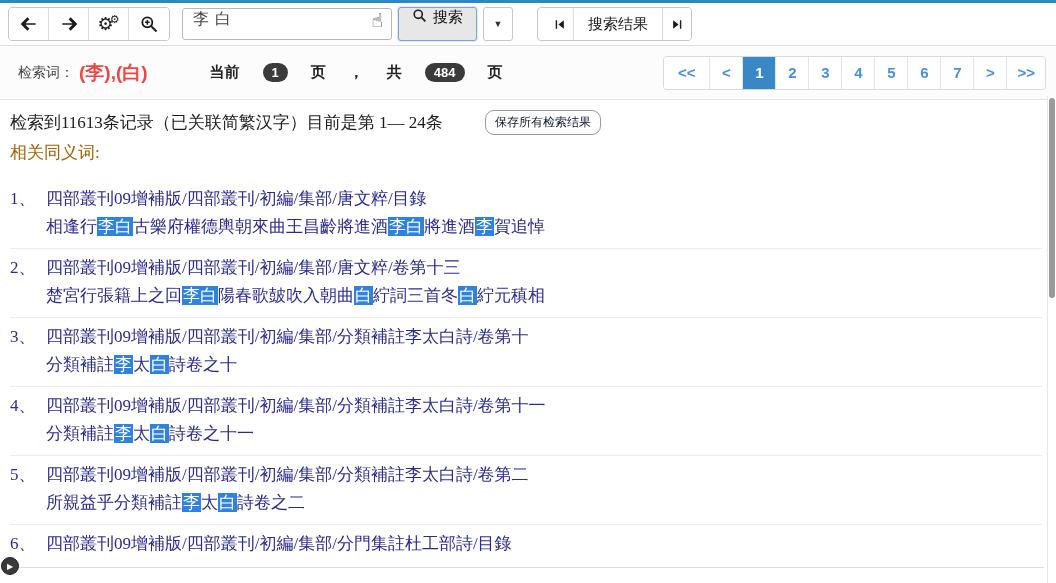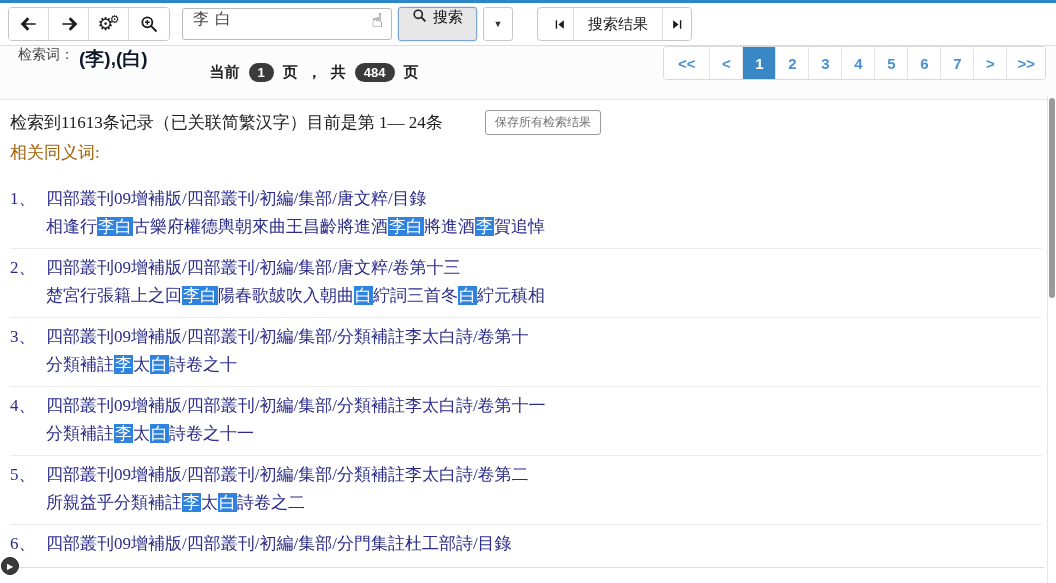--- a/index.html
+++ b/index.html
@@ -28,39 +28,39 @@
   .search-btn { margin-left:6px; height:34px; display:flex; align-items:flex-start; gap:6px;
     background:#e7e7e7; border:1px solid #7ba3d4; box-shadow:0 0 0 1px #dfeafa; border-radius:3px;
     padding:0 13px; font-size:15px; color:#111; cursor:pointer; }
   .caret-btn { margin-left:6px; width:30px; height:34px; background:#fff; border:1px solid #c6c6c6;
     border-radius:3px; font-size:9px; color:#333; cursor:pointer; }
 
   .results-group { margin-left:24px;padding-left:8px; }
   .results-group .label-btn { font-size:15px; padding:0 14px; }
 
   
-  .statusbar { height:54px; display:flex; background:#fcfcfc;
+  .statusbar { height:54px; display:flex; align-items:center; background:#fcfcfc;
     border-bottom:1px solid #e4e4e4; padding:0 10px; }
   .q-label { font-size:14px; color:#444; margin-left:8px; }
-  .q-value { font-size:19px; font-weight:bold; color:#0f172a; margin-left:5px; }
-  .page-info { margin-left:62px; font-size:15px; font-weight:bold; color:#222; display:flex; align-items:center; gap:9px; }
+  .q-value { font-size:19px; font-weight:bold; color:#ef4444; margin-left:5px; }
+  .page-info { margin-left:62px; font-size:15px; font-weight:bold; color:#222; display:flex; align-items:center; gap:23px; }
   .badge { background:#3b3b3b; color:#fff; border-radius:10px; padding:2px 9px; font-size:13px; font-weight:bold; }
 
   .pagination { margin-left:auto; display:flex; border:1px solid #d9d9d9; border-radius:4px;
     overflow:hidden; height:34px; background:#fff; }
   .pg { min-width:33px; padding:0 10px; border:none; border-left:1px solid #e3e3e3; background:#fff;
     color:#4a90d4; font-size:15px; cursor:pointer; font-weight:bold; }
   .pg:first-child { border-left:none; padding:0 14px; }
   .pg.active { background:#3a87c6; color:#fff; }
 
   
   .content { padding:10px 14px 0 10px; font-family:"Liberation Serif",serif; }
   .summary-row { display:flex; align-items:center; font-size:17px; color:#1c1c1c; }
-  .save-btn { margin-left:42px; font-size:12px; color:#737373; background:#fff; border:1px solid #9a9a9a;
-    border-radius:3px; padding:3px 9px; cursor:pointer; font-family:"Liberation Serif",serif; }
+  .save-btn { margin-left:42px; font-size:12px; color:#0f172a; background:#fff; border:1px solid #9a9a9a;
+    border-radius:9px; padding:3px 9px; cursor:pointer; font-family:"Liberation Serif",serif; }
   .synonyms { font-size:17px; color:#a16207; margin-top:6px; }
 
   #results { margin-top:16px; }
   .result { padding:8px 0 10px; }
   .result + .result { border-top:1px solid #ececec; }
   .path { display:flex; color:#2b2b8a; font-size:17px; line-height:22px; }
   .num { width:36px; flex:none; }
   .line { margin-left:36px; margin-top:6px; color:#2b2b8a; font-size:17px; line-height:22px; }
   .hl { background:#2f82de; color:#fff; padding:0 1px; }
 

